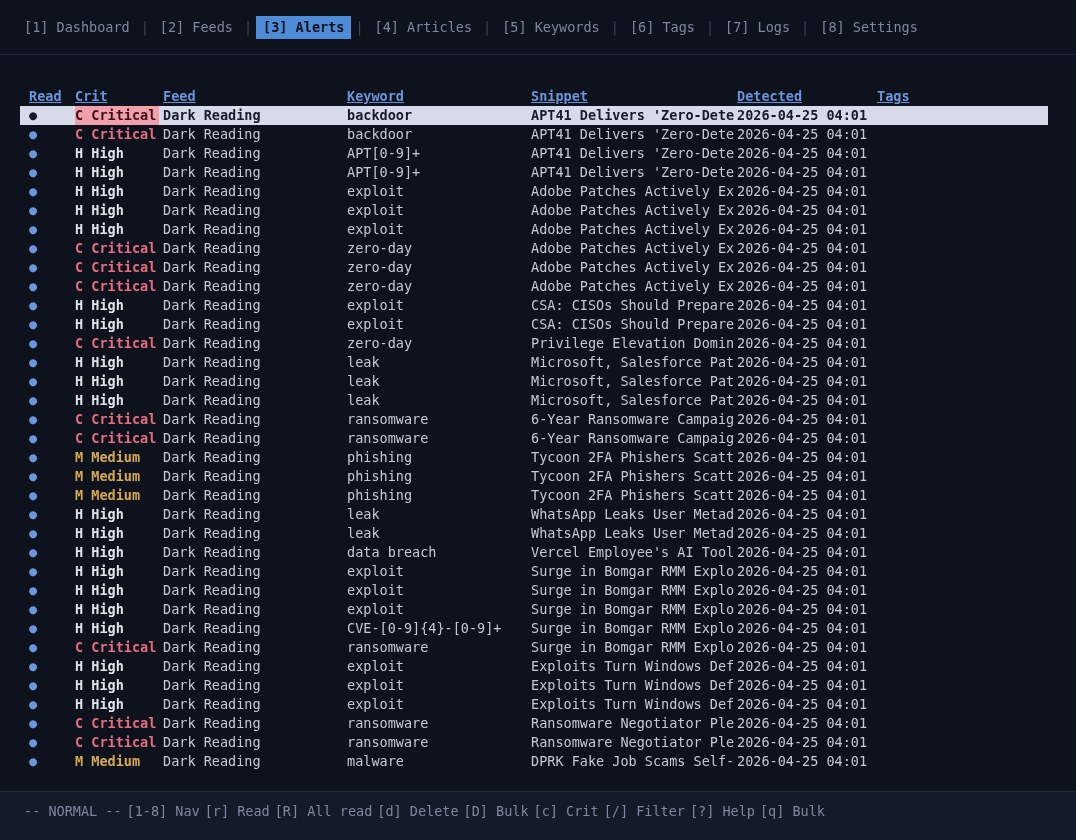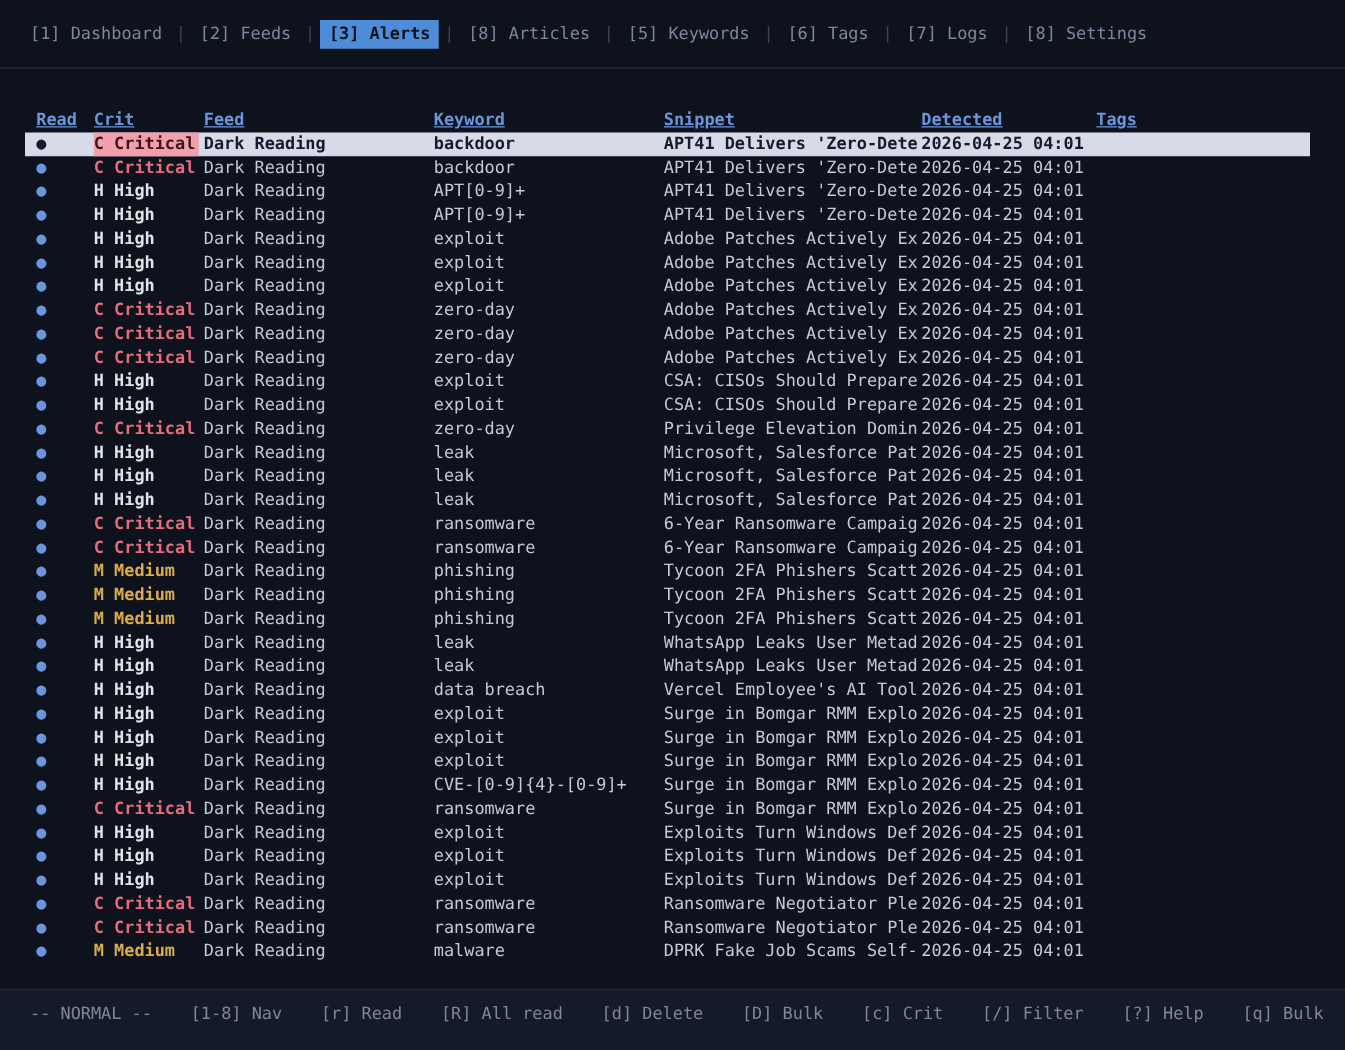--- a/index.html
+++ b/index.html
@@ -43,36 +43,36 @@
   .sev-critical .crit-label{color:var(--red);}
   .sev-high .crit-label{color:#dfe3ea;}
   .sev-medium .crit-label{color:var(--yellow);}
   .row.selected{background:var(--sel-bg);color:var(--sel-fg);font-weight:bold;}
   .row.selected .cell, .row.selected .dot{color:var(--sel-fg);}
   .row.selected .crit-label{background:var(--sel-crit-bg);color:var(--sel-crit-fg);}
   
   .statusbar{
     position:absolute;left:0;right:0;bottom:0;height:49px;
     background:var(--statusbar-bg);border-top:1px solid var(--border);
-    color:var(--muted);display:flex;gap:31px;
+    color:var(--muted);display:flex;gap:5px;
     padding:10px 0 0 24px;white-space:nowrap;margin-top:14px;
   }
 </style>
 </head>
 <body>
 
 <div class="app">
   <nav class="tabbar" id="tabbar">
       <span class="tab">[1] Dashboard</span>
       <span class="tab-sep">|</span>
       <span class="tab">[2] Feeds</span>
       <span class="tab-sep">|</span>
       <span class="tab active">[3] Alerts</span>
       <span class="tab-sep">|</span>
-      <span class="tab">[8] Articles</span>
+      <span class="tab">[4] Articles</span>
       <span class="tab-sep">|</span>
       <span class="tab">[5] Keywords</span>
       <span class="tab-sep">|</span>
       <span class="tab">[6] Tags</span>
       <span class="tab-sep">|</span>
       <span class="tab">[7] Logs</span>
       <span class="tab-sep">|</span>
       <span class="tab">[8] Settings</span>
     </nav>
 

